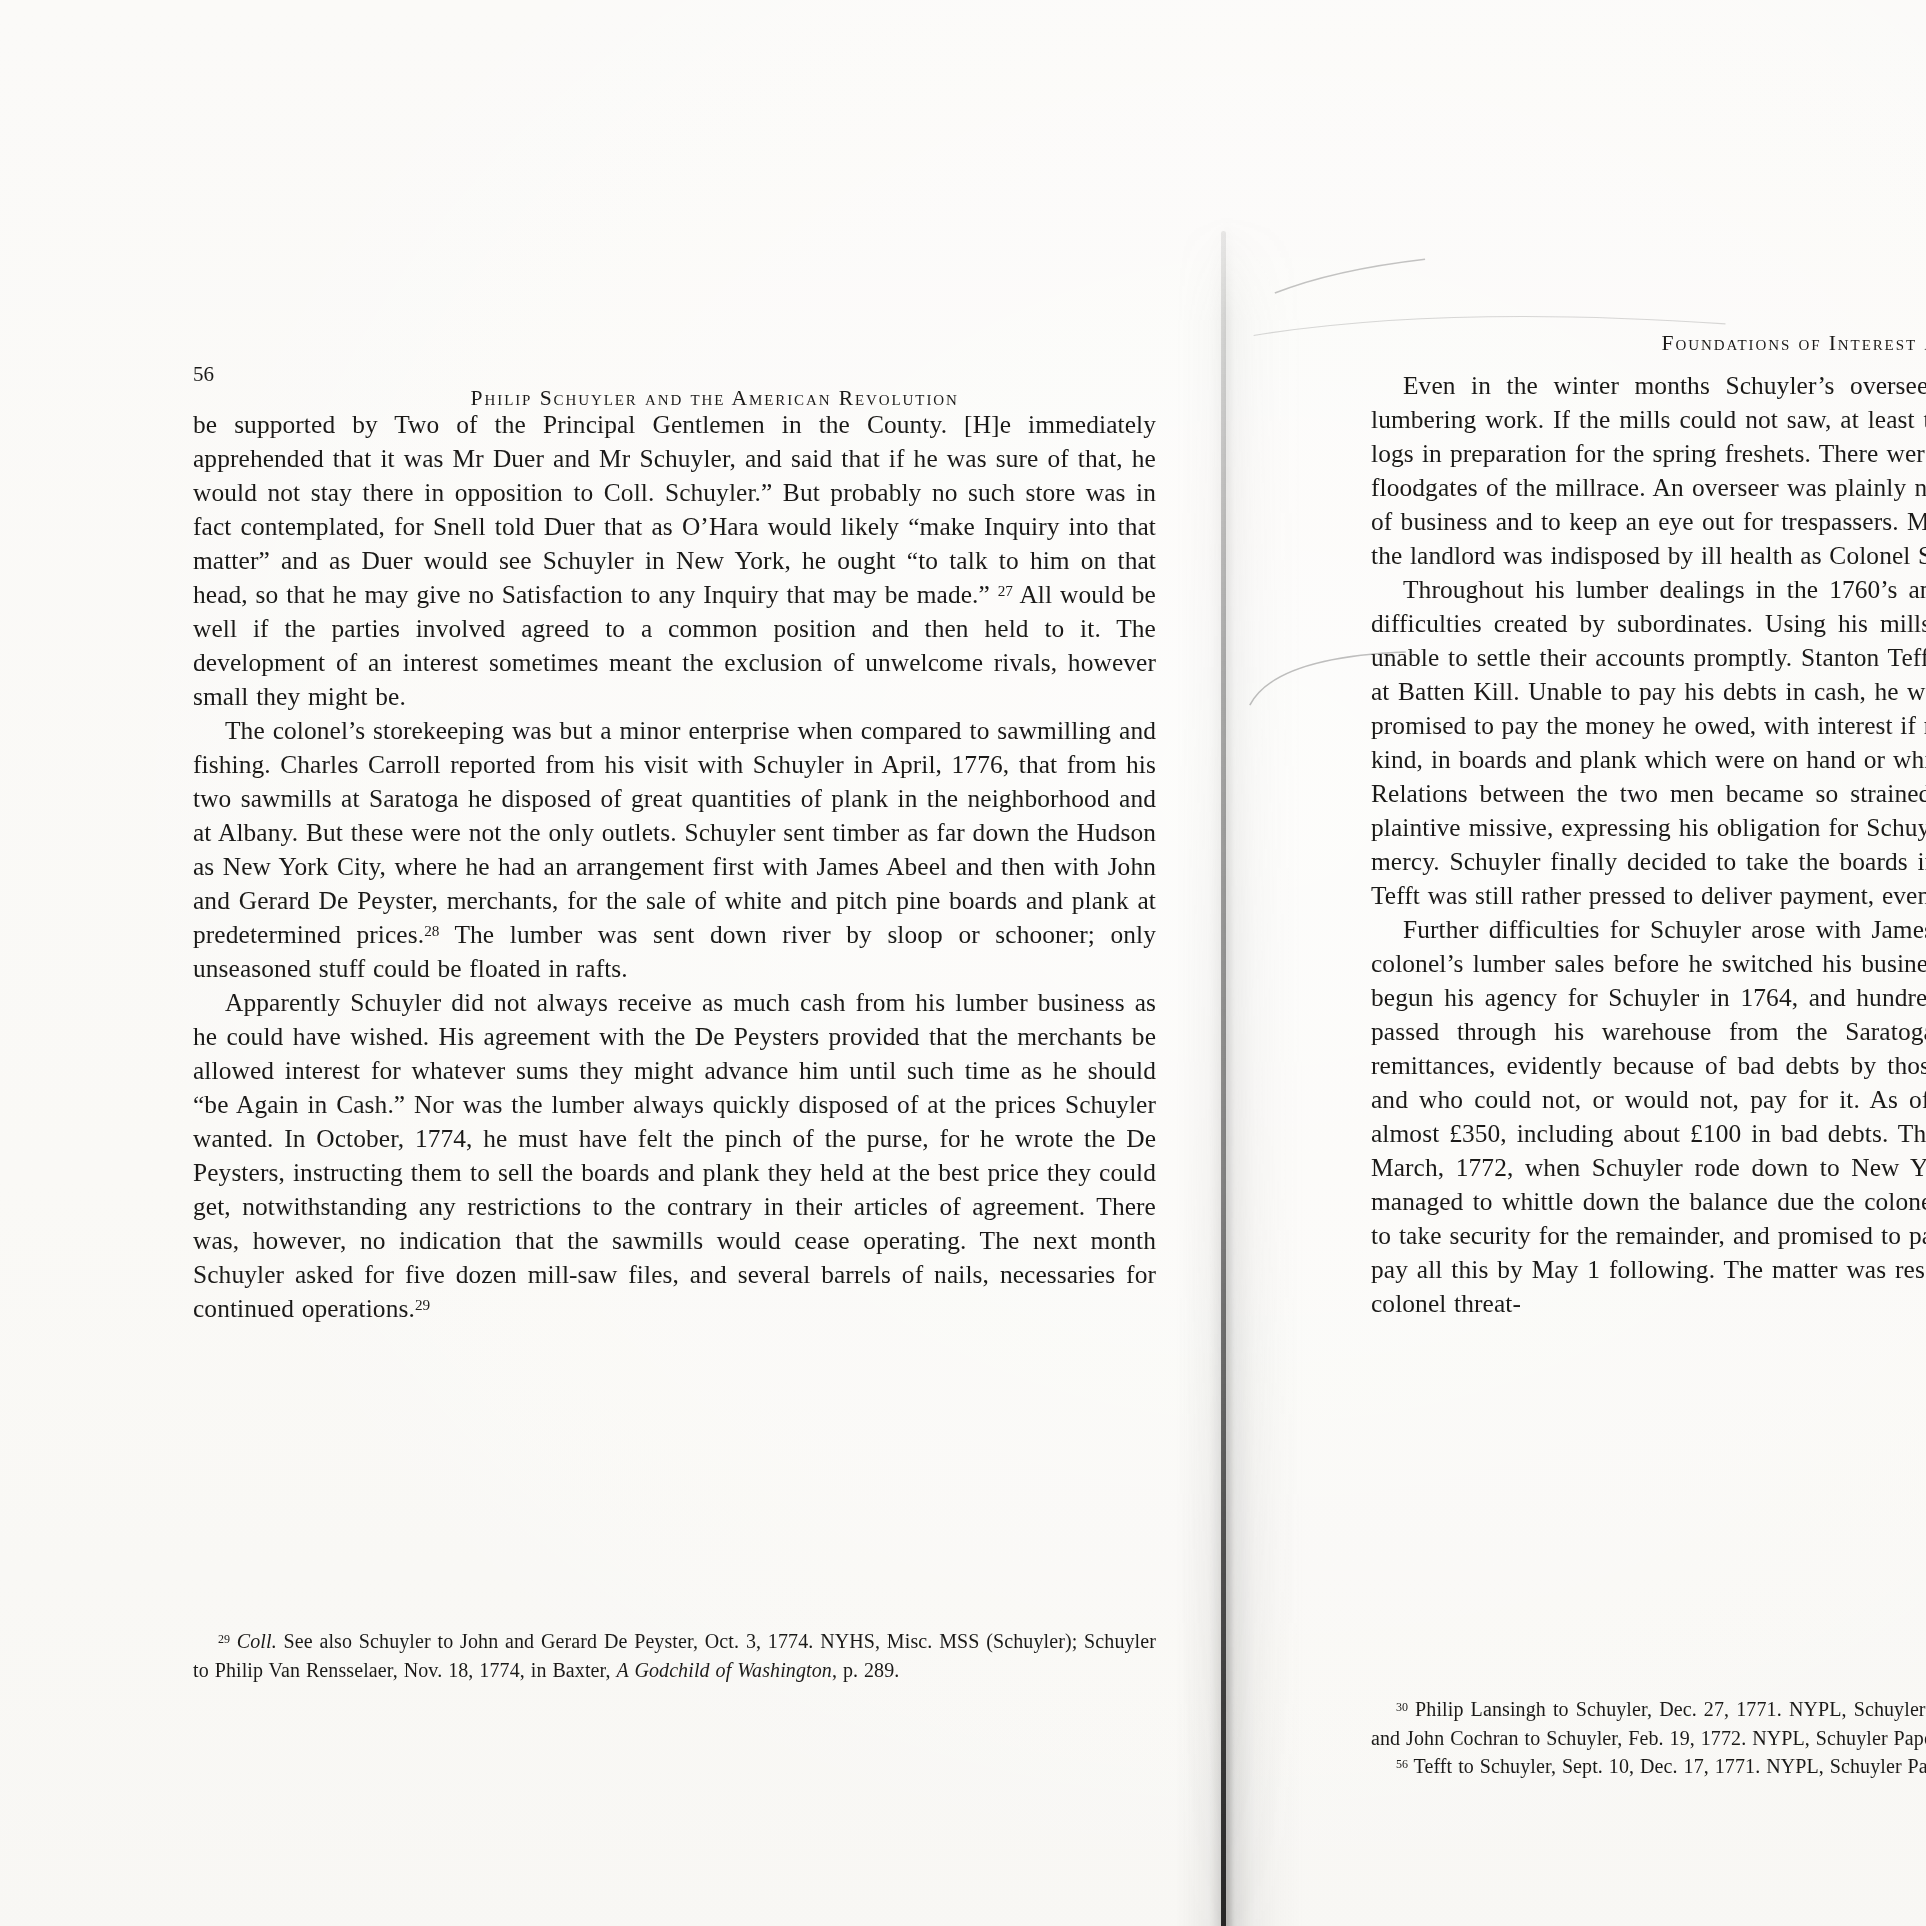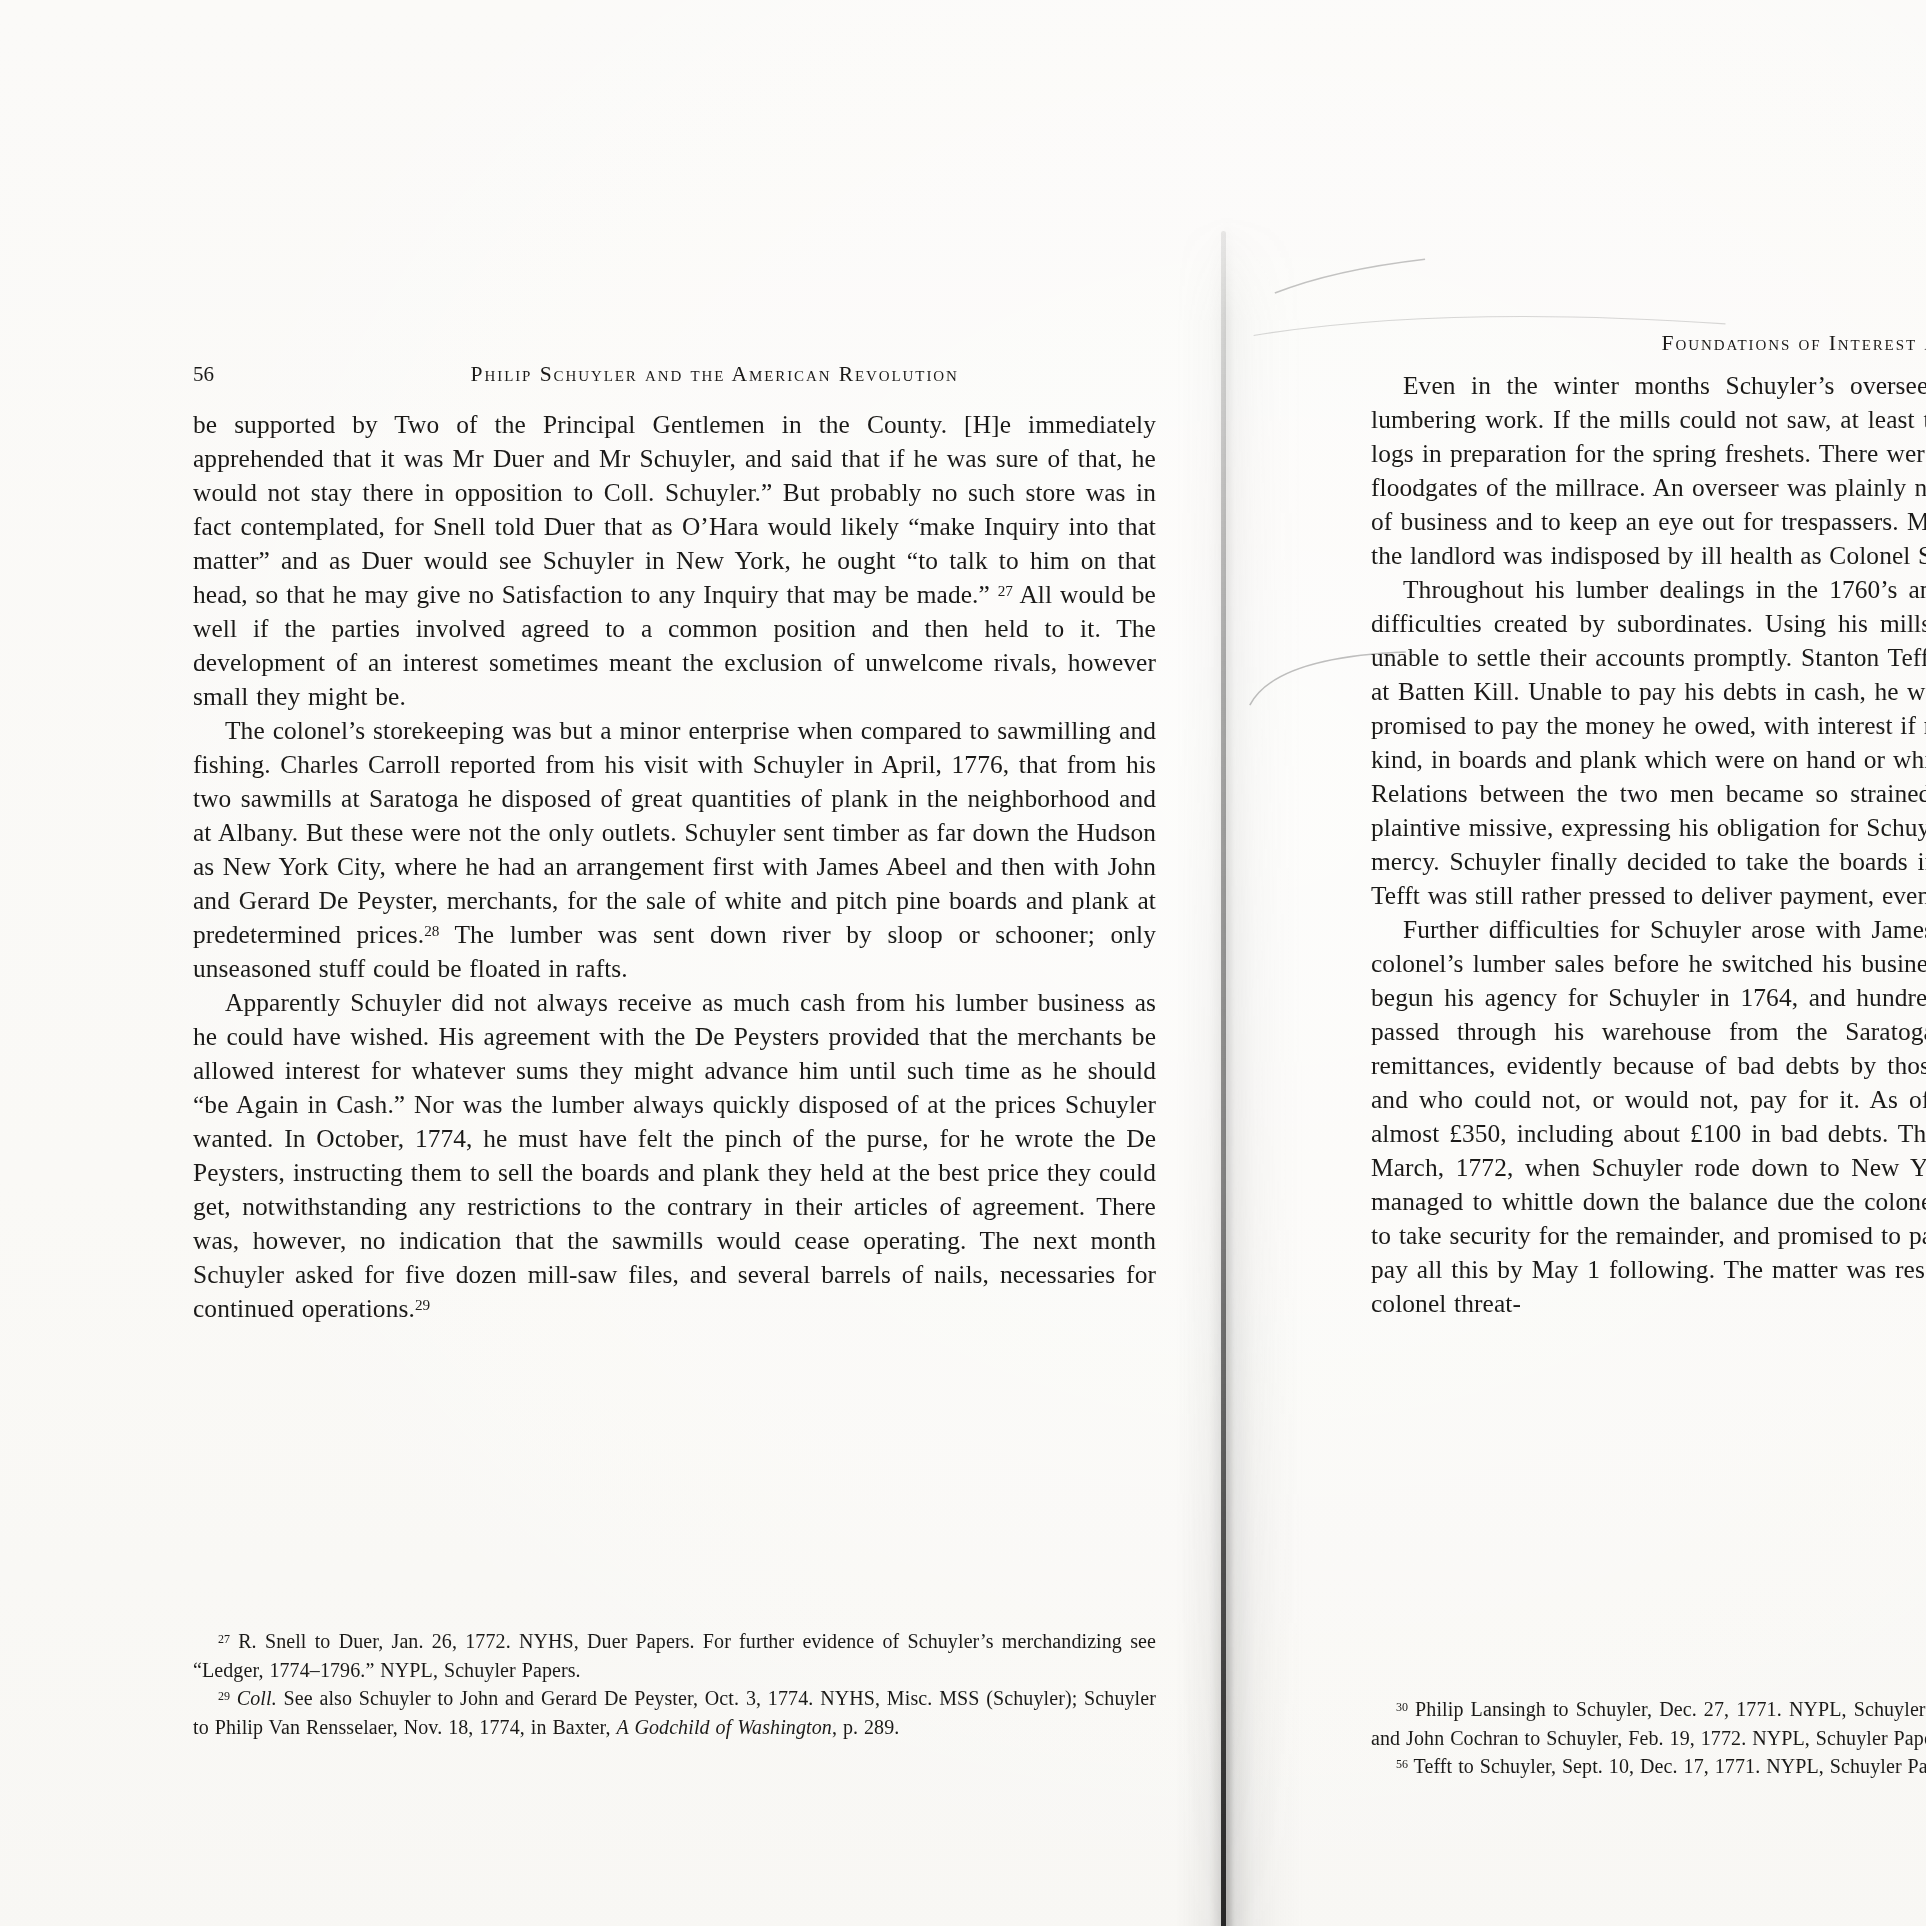--- a/index.html
+++ b/index.html
@@ -30,21 +30,21 @@
     font-variant: small-caps;
     font-size: 21.6px;
     letter-spacing: 1.9px;
     white-space: nowrap;
   }
   .running-head .head-title {
     position: absolute;
     left: 0; right: 0;
     text-align: center;
   }
-  .page-left .running-head .head-title { left: 65px; right: -15.4px; }
+  .page-left .running-head .head-title { left: 65px; right: -15.4px; margin-top: 24px; }
   .running-head .page-num {
     position: absolute;
     top: 0;
     font-variant: normal;
     font-size: 21px;
     letter-spacing: 0;
   }
   .page-left  .page-num { left: 0; }
 
   
@@ -142,21 +142,20 @@
     <div class="running-head">
       <span class="page-num">56</span>
       <span class="head-title">Philip Schuyler and the American Revolution</span>
     </div>
     <div class="page-body">
         <p class="par"><span>be supported by Two of the Principal Gentlemen in the County. [H]e immediately apprehended that it was Mr Duer and Mr Schuyler, and said that if he was sure of that, he would not stay there in opposition to Coll. Schuyler.” But probably no such store was in fact contemplated, for Snell told Duer that as O’Hara would likely “make Inquiry into that matter” and as Duer would see Schuyler in New York, he ought “to talk to him on that head, so that he may give no Satisfaction to any Inquiry that may be made.” </span><sup class="fnref">27</sup><span> All would be well if the parties involved agreed to a common position and then held to it. The development of an interest sometimes meant the exclusion of unwelcome rivals, however small they might be.</span></p>
         <p class="par indent"><span>The colonel’s storekeeping was but a minor enterprise when compared to sawmilling and fishing. Charles Carroll reported from his visit with Schuyler in April, 1776, that from his two sawmills at Saratoga he disposed of great quantities of plank in the neighborhood and at Albany. But these were not the only outlets. Schuyler sent timber as far down the Hudson as New York City, where he had an arrangement first with James Abeel and then with John and Gerard De Peyster, merchants, for the sale of white and pitch pine boards and plank at predetermined prices.</span><sup class="fnref">28</sup><span> The lumber was sent down river by sloop or schooner; only unseasoned stuff could be floated in rafts.</span></p>
         <p class="par indent"><span>Apparently Schuyler did not always receive as much cash from his lumber business as he could have wished. His agreement with the De Peysters provided that the merchants be allowed interest for whatever sums they might advance him until such time as he should “be Again in Cash.” Nor was the lumber always quickly disposed of at the prices Schuyler wanted. In October, 1774, he must have felt the pinch of the purse, for he wrote the De Peysters, instructing them to sell the boards and plank they held at the best price they could get, notwithstanding any restrictions to the contrary in their articles of agreement. There was, however, no indication that the sawmills would cease operating. The next month Schuyler asked for five dozen mill-saw files, and several barrels of nails, necessaries for continued operations.</span><sup class="fnref">29</sup></p>
       </div>
     <div class="footnotes">
-        <p class="par indent"><sup class="fnref">27</sup><span> R. Snell to Duer, Jan. 26, 1772. NYHS, Duer Papers. For further evidence of Schuyler’s merchandizing see “Ledger, 1774–1796.” NYPL, Schuyler Papers.</span></p>
         <p class="par indent"><sup class="fnref">29</sup><span> </span><i>Coll.</i><span> See also Schuyler to John and Gerard De Peyster, Oct. 3, 1774. NYHS, Misc. MSS (Schuyler); Schuyler to Philip Van Rensselaer, Nov. 18, 1774, in Baxter, </span><i>A Godchild of Washington</i><span>, p. 289.</span></p>
       </div>
   </div>
 
   <div class="page page-right">
     <div class="running-head">
       <span class="head-title">Foundations of Interest and Influence</span>
 
     </div>
     <div class="page-body">

